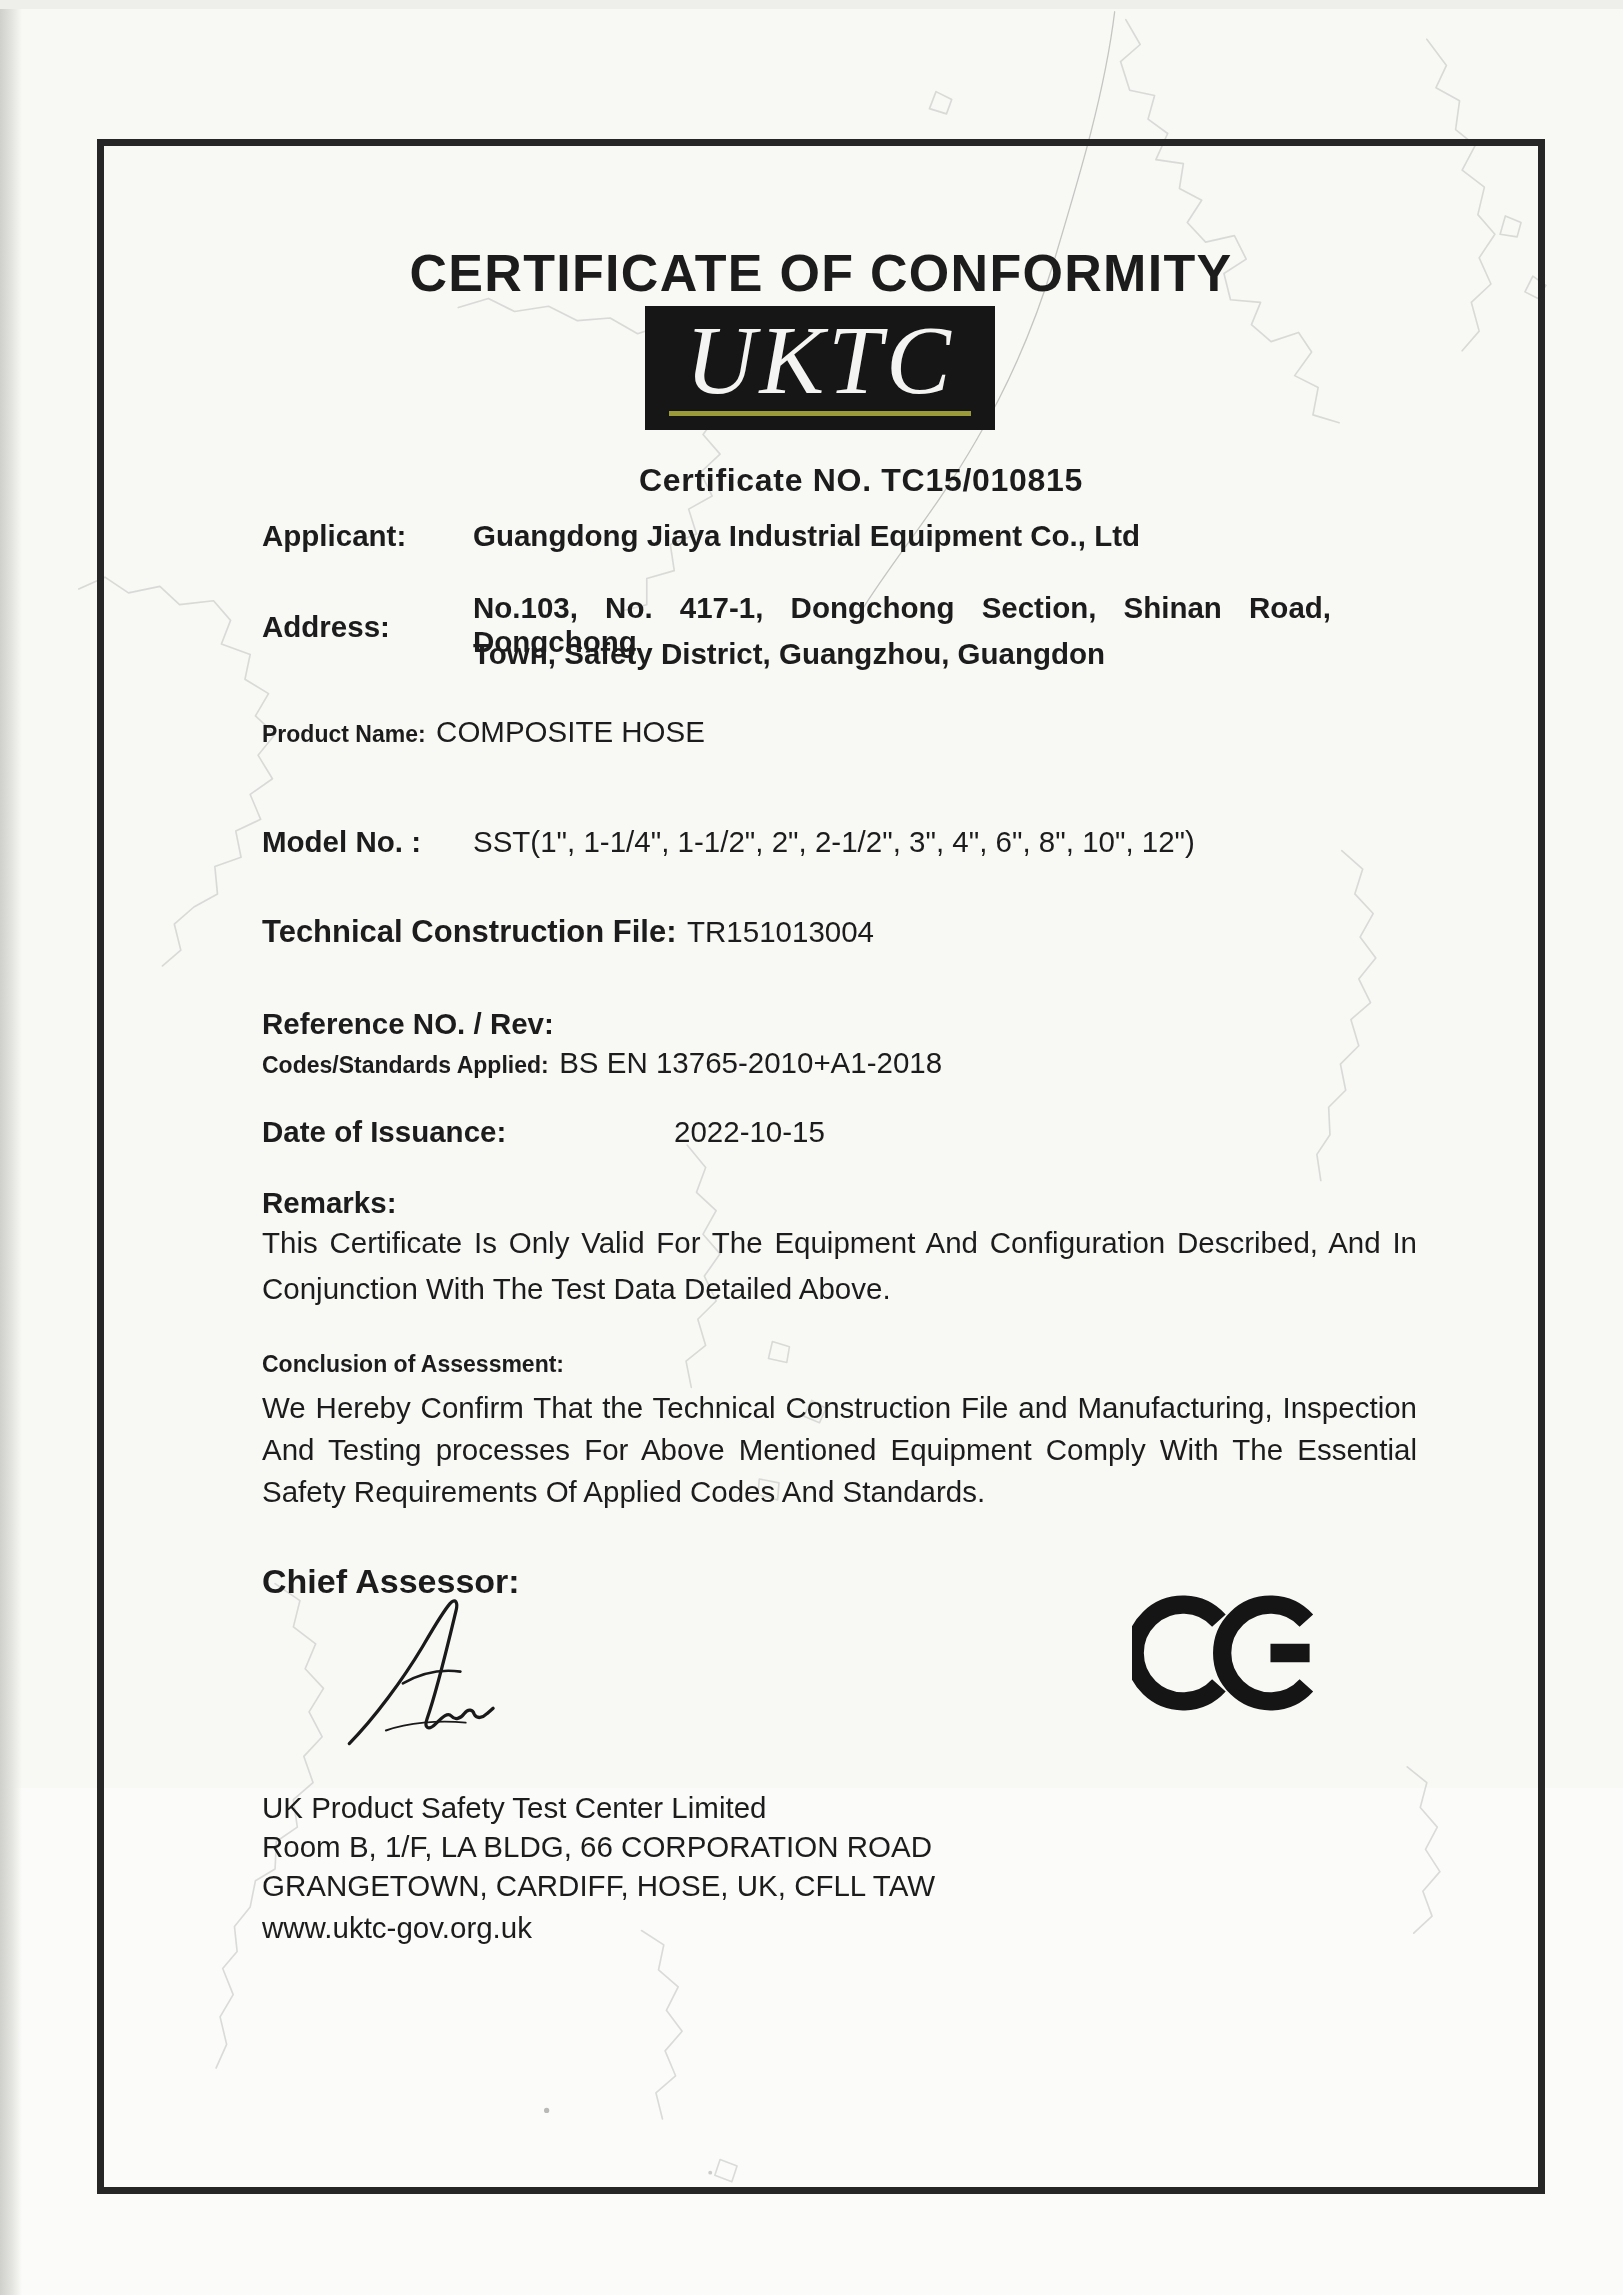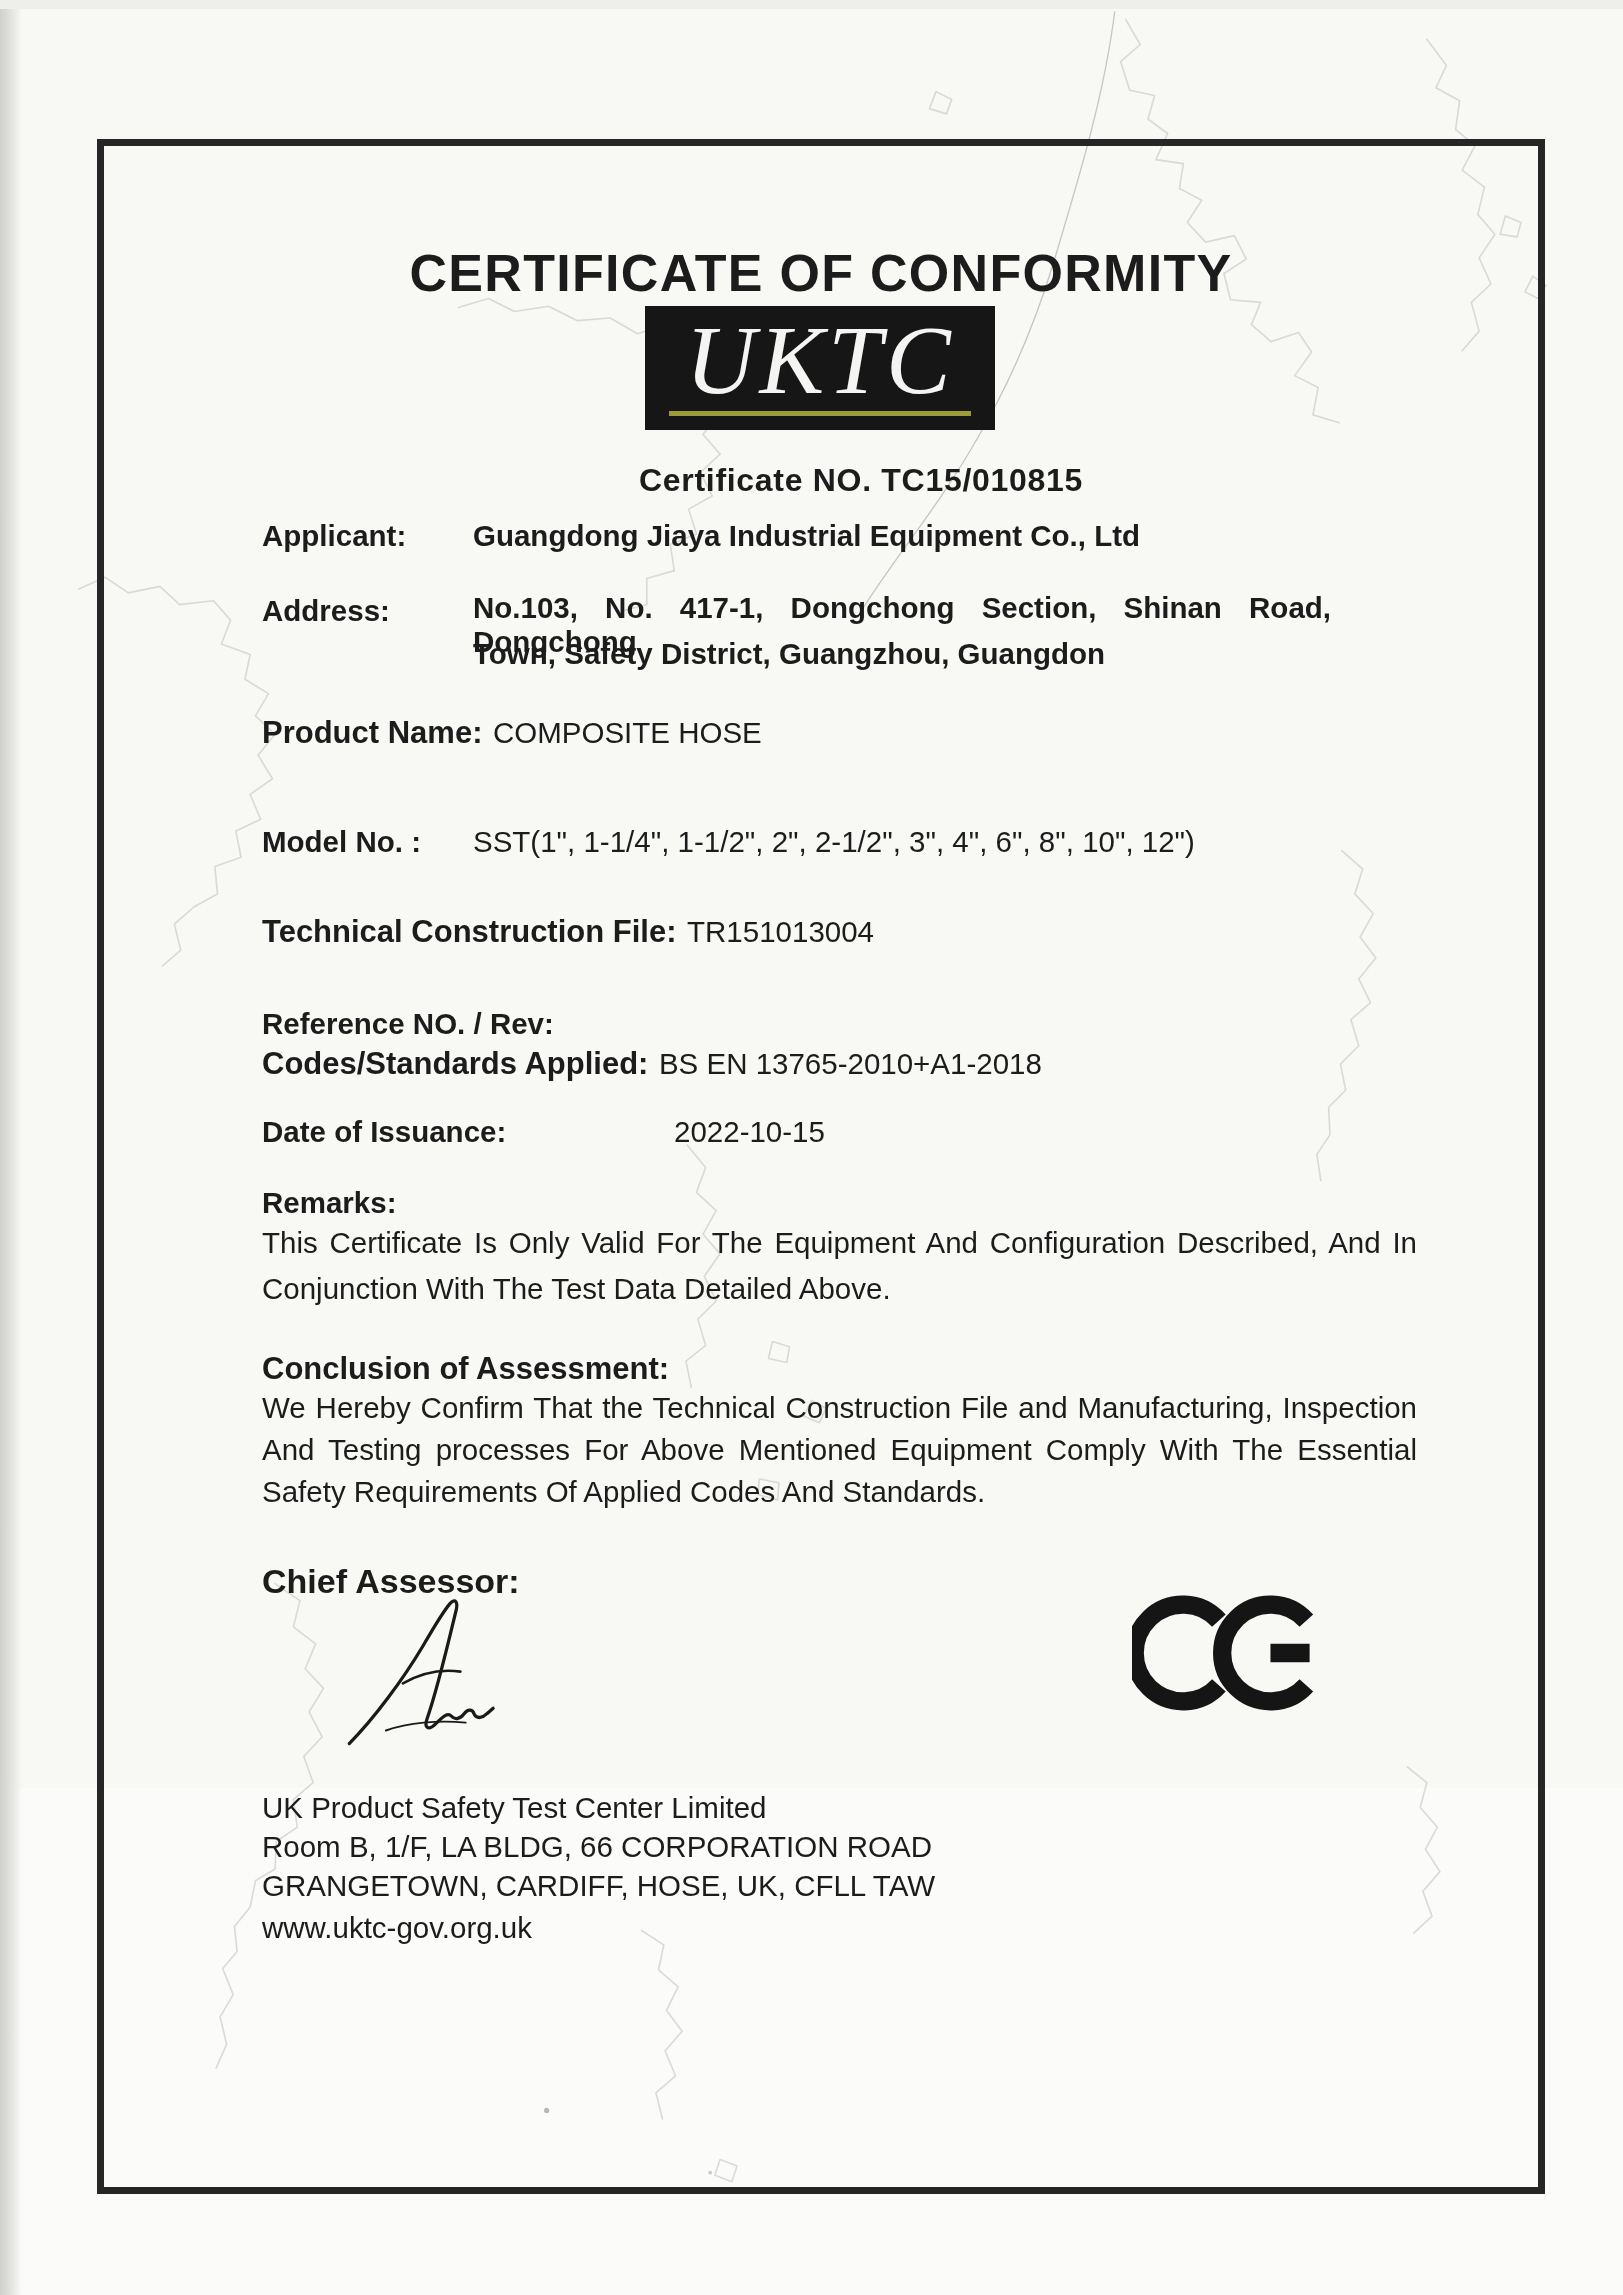--- a/index.html
+++ b/index.html
@@ -20,21 +20,21 @@
   .title{left:97px;top:243px;width:1448px;text-align:center;
     font-size:52px;font-weight:700;letter-spacing:1.3px;white-space:nowrap;}
   .logo{left:645px;top:306px;width:350px;height:124px;background:#161616;
     display:flex;align-items:center;justify-content:center;font-style:italic;}
   .logo-text{font-family:"Liberation Serif",serif;color:#f4f4f2;
     font-size:97px;letter-spacing:3.9px;line-height:1;margin-top:-14.4px;}
   .logo-underline{position:absolute;left:23.6px;right:23.6px;bottom:14.4px;height:4.6px;background:#9c9b39;}
   .certno{left:97px;top:462px;width:1448px;text-align:center;font-size:32px;font-weight:700;letter-spacing:0.7px;padding-left:40px;}
   .lbl{font-weight:700;}
   .row{font-size:29.5px;white-space:nowrap;}
-  .biglbl{font-size:31px;}
+  .biglbl{font-size:23px;}
   .val-inline{font-weight:400;padding-left:10.5px;}
   .para{font-size:29.5px;width:1155px;line-height:1.0;}
   .stretch{text-align:justify;text-align-last:justify;}
   .addr{width:858px;}
   .footer-line{font-size:29.5px;white-space:nowrap;}
   svg{display:block;}
 </style>
 </head>
 <body>
 
@@ -77,21 +77,21 @@
   <div class="abs logo">
     <span class="logo-text">UKTC</span>
     <span class="logo-underline"></span>
   </div>
 
   <div class="abs certno">Certificate NO. TC15/010815</div>
 
   <div class="abs row lbl" style="left:262px;top:519px;">Applicant:</div>
   <div class="abs row lbl" style="left:473px;top:519px;">Guangdong Jiaya Industrial Equipment Co., Ltd</div>
 
-  <div class="abs row lbl" style="left:262px;top:594px;">Address:</div>
+  <div class="abs row lbl" style="left:262px;top:610px;">Address:</div>
   <div class="abs row lbl addr stretch" style="left:473px;top:591px;white-space:normal;">No.103, No. 417-1, Dongchong Section, Shinan Road, Dongchong</div>
   <div class="abs row lbl" style="left:473px;top:637px;">Town, Safety District, Guangzhou, Guangdon</div>
 
   <div class="abs row" style="left:262px;top:715px;">
     <span class="lbl biglbl">Product Name:</span><span class="val-inline">COMPOSITE HOSE</span>
   </div>
 
   <div class="abs row lbl" style="left:262px;top:825px;">Model No. :</div>
   <div class="abs row" style="left:473px;top:825px;">SST(1", 1-1/4", 1-1/2", 2", 2-1/2", 3", 4", 6", 8", 10", 12")</div>
 

